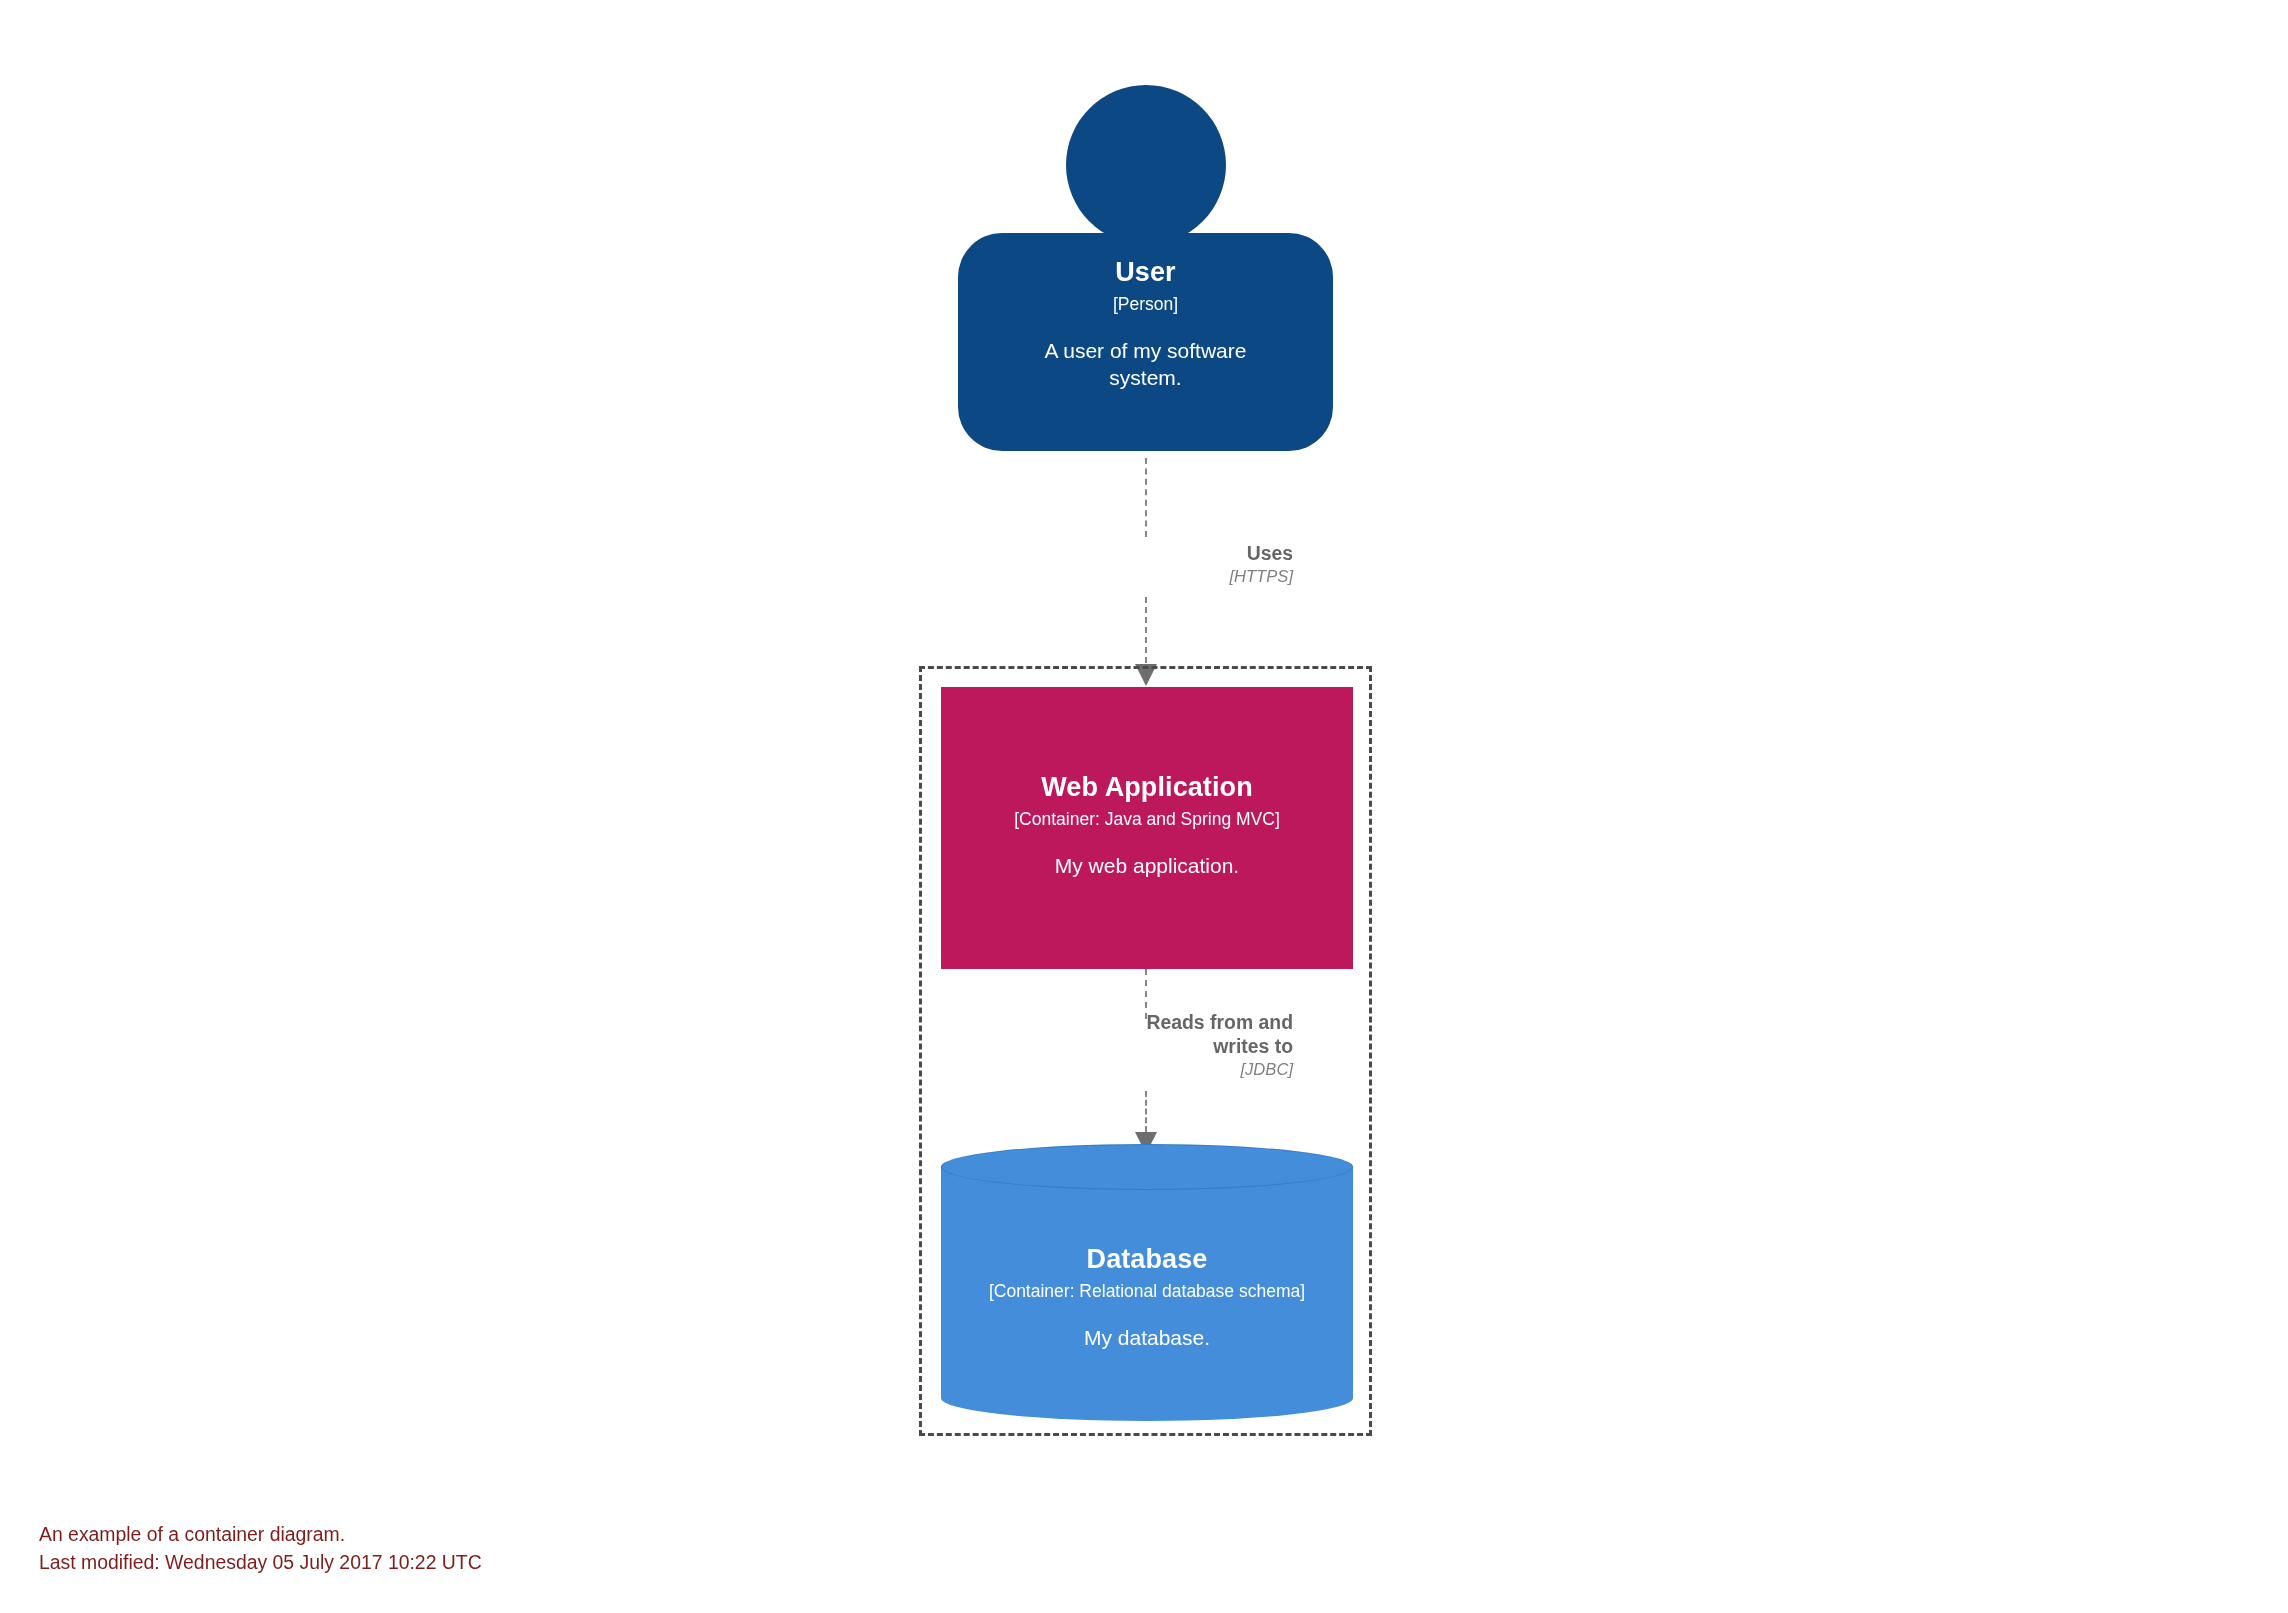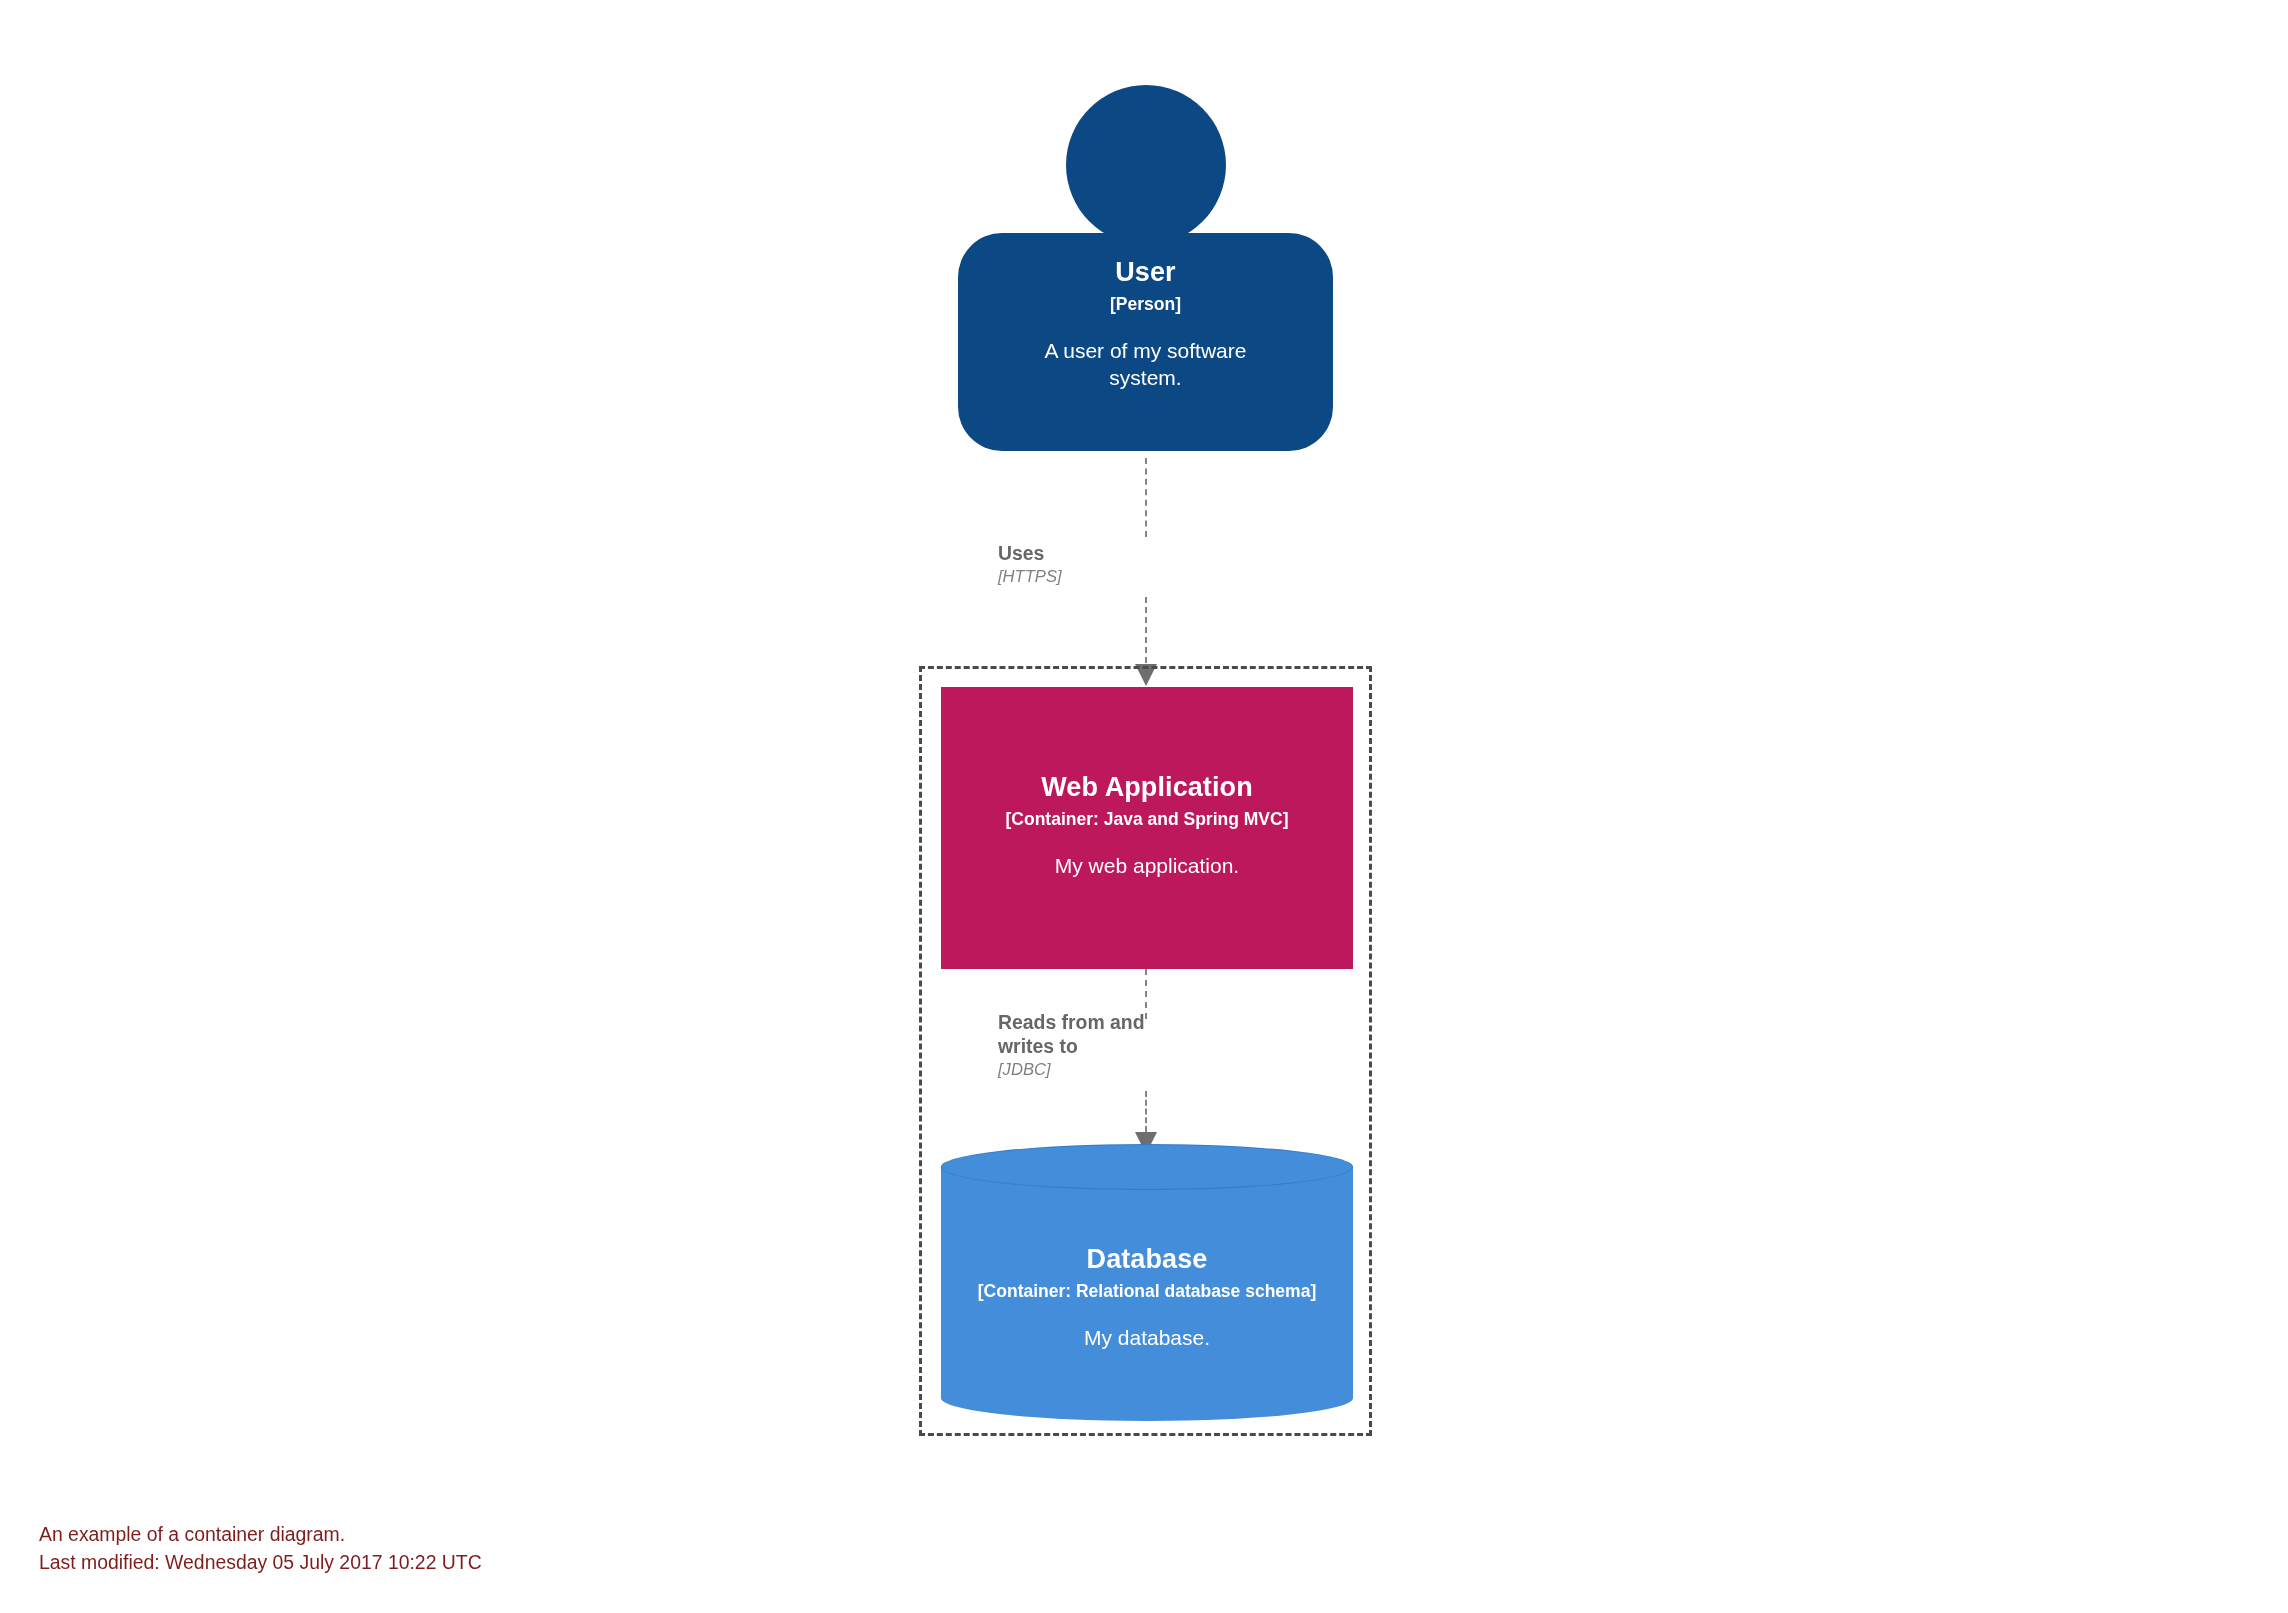--- a/index.html
+++ b/index.html
@@ -58,21 +58,21 @@
 
   
   .el-name {
     font-size: 27px;
     font-weight: bold;
     line-height: 1.12;
     letter-spacing: 0.1px;
   }
   .el-tech {
     font-size: 17.5px;
-    font-weight: bold;
+    font-weight: normal;
     line-height: 1.2;
     margin-top: 6.5px;
   }
   .el-desc {
     font-size: 21px;
     font-weight: normal;
     line-height: 1.28;
     margin-top: 23px;
   }
 
@@ -174,21 +174,21 @@
   .rel-arrow {
     position: absolute;
     width: 0;
     height: 0;
     border-left: 11px solid transparent;
     border-right: 11px solid transparent;
     border-top: 22px solid #6e6e6e;
   }
   .rel-label {
     position: absolute;
-    text-align: left;
+    text-align: right;
     color: #6b6b6b;
   }
   .rel-label .rel-desc {
     font-size: 19.4px;
     font-weight: bold;
     line-height: 1.22;
     color: #666666;
   }
   .rel-label .rel-tech {
     font-size: 16.6px;

